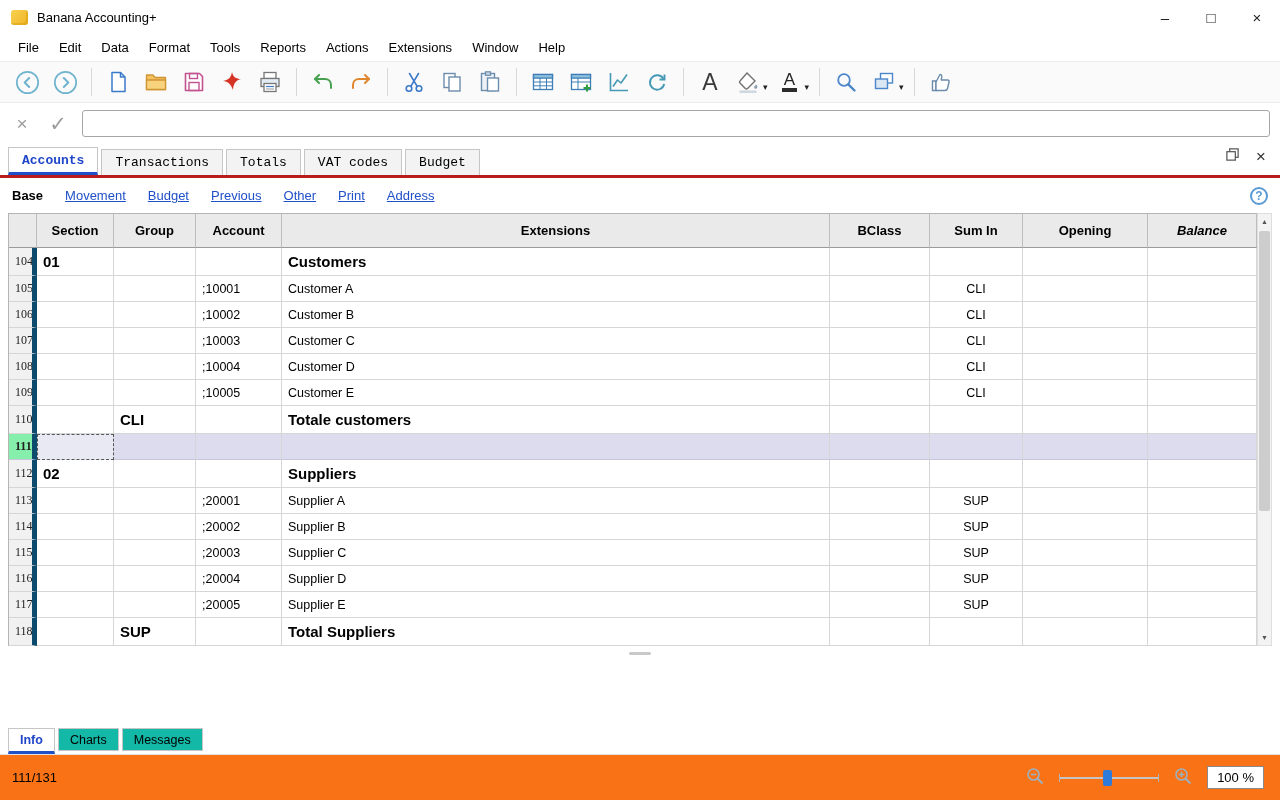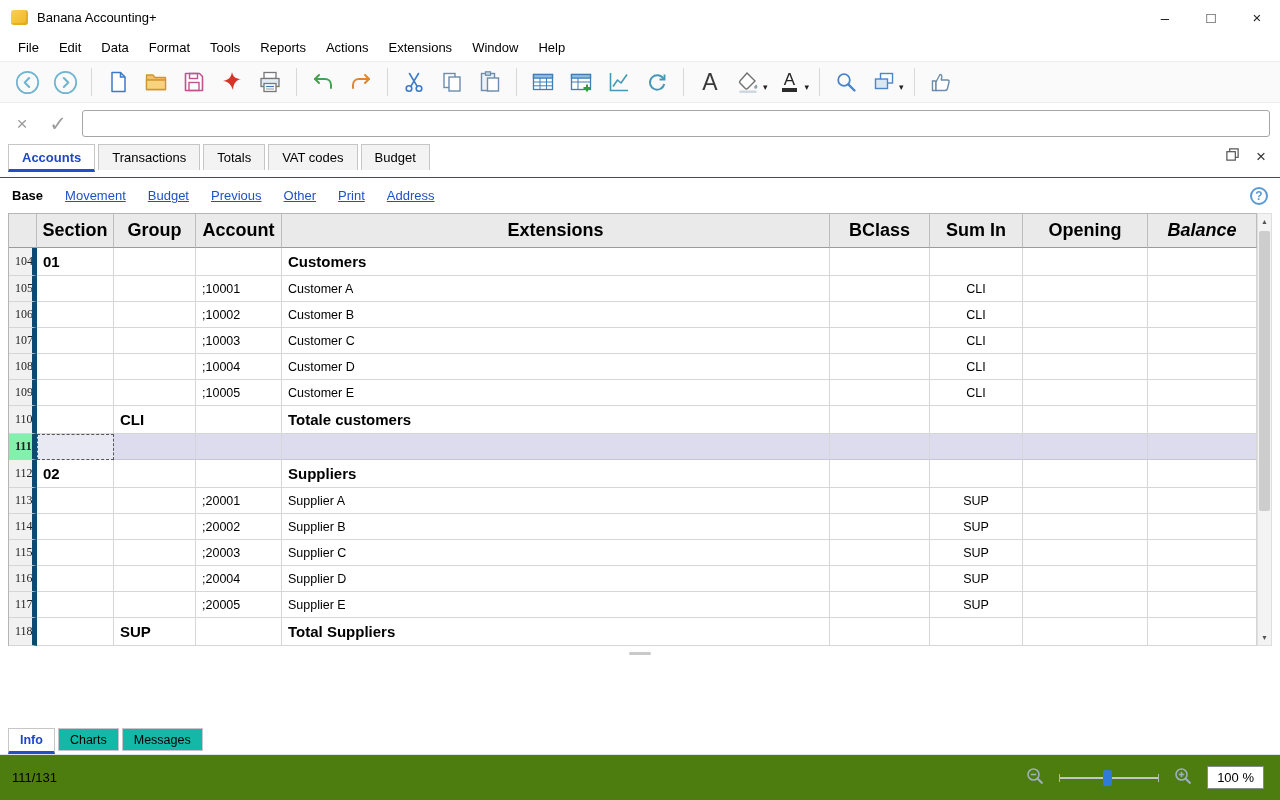--- a/index.html
+++ b/index.html
@@ -28,40 +28,40 @@
   .dd { font-size:9px; color:#222; margin:10px 3px 0 -4px; flex:none; }
   .glyph-a { font-size:23px; color:#3a3a3a; line-height:1; }
   .glyph-a2 { font-size:17px; color:#222; line-height:.95; border-bottom:4px solid #2b2b2b; padding:0 2px; }
   
   .editrow { height:41px; display:flex; align-items:center; padding:0 10px; gap:12px; flex:none; background:#fff; }
   .er-icon { font-size:19px; color:#9d9d9d; width:24px; text-align:center; }
   .er-check { color:#9d9d9d; font-size:21px; }
   .formula-input { flex:1; height:27px; border:1px solid #a6a6a6; border-radius:3px; font-size:13px;
     padding:0 7px; font-family:"Liberation Sans",sans-serif; outline:none; }
   
-  .tabstrip { height:34px; display:flex; padding:0 8px; flex:none;
-    border-bottom:1px solid #b91c1c; background:#fff; }
+  .tabstrip { height:34px; display:flex; align-items:flex-end; padding:0 8px; flex:none;
+    border-bottom:3px solid #b91c1c; background:#fff;font-family:Liberation Mono, monospace; }
   .tab { height:26px; padding:0 13px; display:flex; align-items:center; font-size:13px;
     border:1px solid #c6c6c6; border-bottom:none; background:#f3f3f3; margin-right:3px; }
   .tab.active { background:#fff; color:#1f46c8; font-weight:bold; height:28px;
     border-bottom:3px solid #2050c8; }
   .tab-right { margin-left:auto; display:flex; align-items:center; gap:16px; margin-bottom:8px; padding-right:6px; }
   .tab-close { font-size:17px; color:#333; line-height:1; }
   
   .subnav { height:35px; display:flex; align-items:center; gap:22px; padding:0 12px; font-size:13px; flex:none; background:#fff; }
   .subnav .base { font-weight:bold; }
   .subnav a { color:#2050c8; text-decoration:underline; cursor:pointer; }
   .help-icon { margin-left:auto; width:18px; height:18px; border:2px solid #5b9bd5; border-radius:50%;
     color:#5b9bd5; font-size:12px; font-weight:bold; display:flex; align-items:center; justify-content:center; }
   
   .table-wrap { margin-left:8px; width:1264px; display:flex; flex:none; }
   .grid { flex:1; border-top:1px solid #b5b5b5; border-left:1px solid #b5b5b5; }
   .thead, .trow { display:grid; grid-template-columns:28px 77px 82px 86px 1fr 100px 93px 125px 109px; }
   .thead { height:34px; background:#eaeaea; }
-  .thead .cell { font-weight:bold; font-size:18px; justify-content:center;
+  .thead .cell { font-weight:bold; font-size:13px; justify-content:center;
     border-right:1px solid #bdbdbd; border-bottom:1px solid #9b9b9b; background:#eaeaea; }
   .h-balance { font-style:italic; }
   .cell { border-right:1px solid #d6d6d6; border-bottom:1px solid #d6d6d6; padding:0 6px;
     display:flex; align-items:center; font-size:12.5px; white-space:nowrap; overflow:hidden; }
   .numcell { background:#f1f1f1; font-size:12px; color:#222; border-right:5px solid #0c4a6e;font-family:Liberation Serif, serif; }
   .numhead { background:#eaeaea; }
   .trow { height:26px; background:#fff; }
   .trow.section, .trow.total { height:28px; }
   .trow.section .c-section, .trow.section .c-description,
   .trow.total .c-group, .trow.total .c-description { font-weight:bold; font-size:15px; }
@@ -82,21 +82,21 @@
   .splitter-dot { width:22px; height:3px; background:#c9c9c9; border-radius:2px; }
   .filler { flex:1; background:#fff; }
   
   .bottom-tabs { height:26px; display:flex; align-items:flex-start; padding-left:8px; gap:3px; flex:none; }
   .btab { height:23px; padding:0 11px; display:flex; align-items:center; font-size:12.5px;
     border:1px solid #c6c6c6; background:#14b8a6; }
   .btab.active { background:#fff; color:#1f46c8; font-weight:bold; height:26px;
     border-bottom:3px solid #2050c8; }
   
   .statusbar { height:46px; border-top:1px solid #e2e2e2; display:flex; align-items:center;
-    padding:0 12px; font-size:13px; background:#4d7c0f; flex:none; }
+    padding:0 12px; font-size:13px; background:#f97316; flex:none; }
   .status-right { margin-left:auto; display:flex; align-items:center; gap:14px; padding-right:4px; }
   .zoom-slider { position:relative; width:100px; height:20px; }
   .zs-track { position:absolute; left:0; right:0; top:9px; height:2px; background:#c4c4c4; }
   .zs-track::before, .zs-track::after { content:""; position:absolute; top:-3px; width:1px; height:8px; background:#b5b5b5; }
   .zs-track::before { left:0; } .zs-track::after { right:0; }
   .zs-thumb { position:absolute; left:44px; top:2px; width:9px; height:16px; background:#2f7bd9; border-radius:2px; }
   .zoom-box { border:1px solid #8a8a8a; padding:3px 9px; background:#fff; font-size:13px; }
 </style>
 </head>
 <body>

